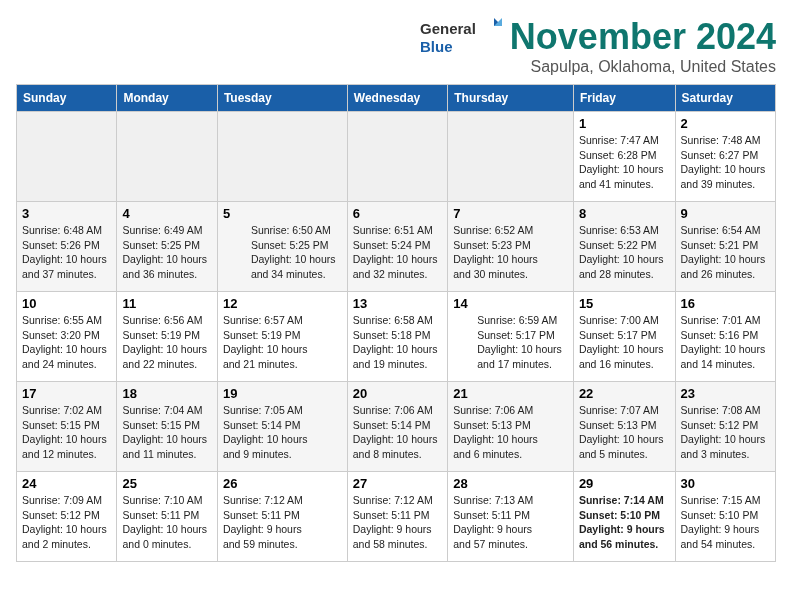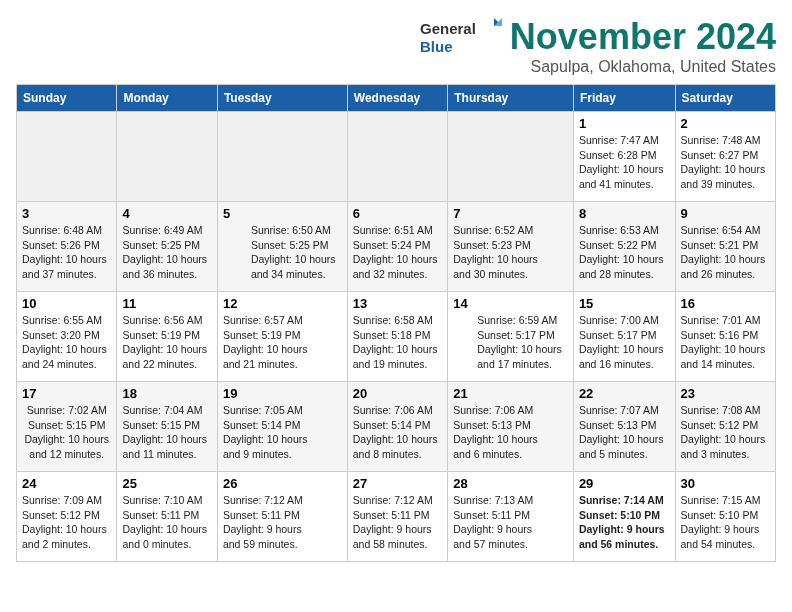--- a/index.html
+++ b/index.html
@@ -222,21 +222,21 @@
           <div class="day-number">16</div>
           <div class="cell-detail" style="white-space: pre-line;">Sunrise: 7:01 AM
 Sunset: 5:16 PM
 Daylight: 10 hours
 and 14 minutes.</div>
         </td>
       </tr>
       <tr>
         <td>
           <div class="day-number">17</div>
-          <div class="cell-detail" style="white-space: pre-line; text-align: center;">Sunrise: 7:02 AM
+          <div class="cell-detail" style="white-space: pre-line;">Sunrise: 7:02 AM
 Sunset: 5:15 PM
 Daylight: 10 hours
 and 12 minutes.</div>
         </td>
         <td>
           <div class="day-number">18</div>
           <div class="cell-detail" style="white-space: pre-line;">Sunrise: 7:04 AM
 Sunset: 5:15 PM
 Daylight: 10 hours
 and 11 minutes.</div>

